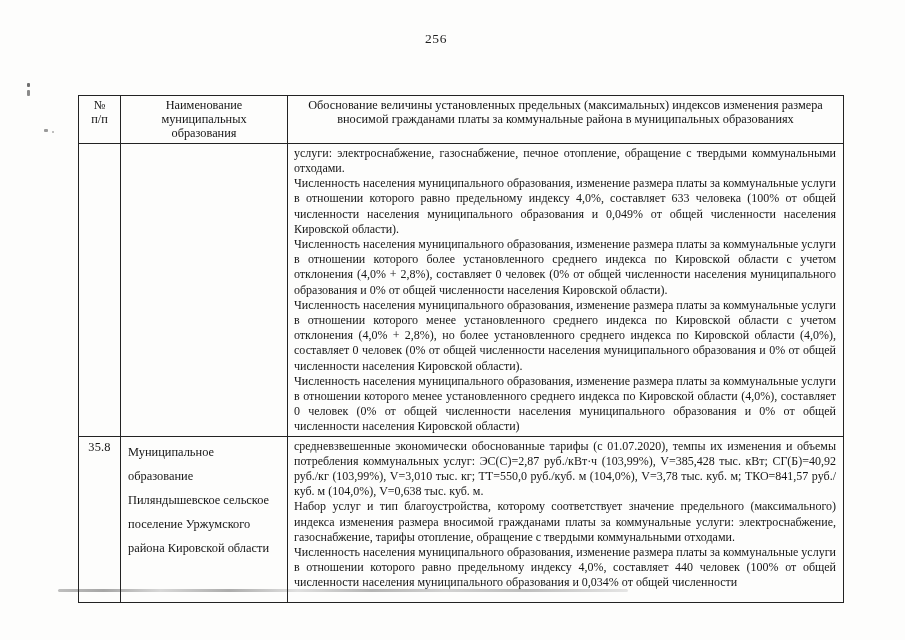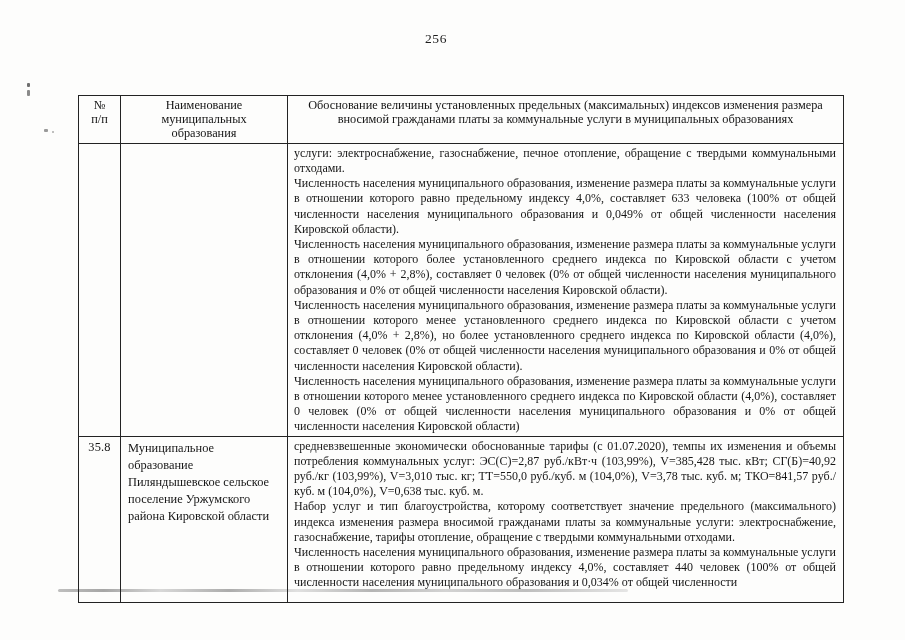--- a/index.html
+++ b/index.html
@@ -49,21 +49,21 @@
   tr.r-0 { height: 280px; padding-left: 32px; }
   tr.r-1 { height: 166px; }
   td.num-cell {
     text-align: center;
     font-size: 12.4px;
     padding-top: 3px;
     letter-spacing: 0.2px;
   }
   td.name-cell {
     font-size: 12.4px;
-    line-height: 17px;
+    line-height: 24px;
     padding: 3px 3px 2px 7px;
     white-space: pre-line;
   }
   td.just-cell {
     font-size: 12px;
     line-height: 15.2px;
     text-align: justify;
     padding: 2px 7px 1px 6px;
     overflow: hidden;
   }
@@ -111,21 +111,21 @@
     <col class="c-just">
   </colgroup>
   <thead>
     <tr class="r-head">
       <th>№
 п/п</th>
       <th>Наименование
 муниципальных
 образования</th>
       <th>Обоснование величины установленных предельных (максимальных)  индексов изменения размера
-вносимой гражданами платы за коммунальные услуги в муниципальных образованиях</th>
+вносимой гражданами платы за коммунальные района в муниципальных образованиях</th>
     </tr>
   </thead>
   <tbody>
     <tr class="r-0">
       <td class="num-cell"></td>
       <td class="name-cell"></td>
       <td class="just-cell">
           <p class="para">услуги: электроснабжение, газоснабжение, печное отопление, обращение с твердыми коммунальными отходами.</p>
           <p class="para">Численность населения муниципального образования, изменение размера платы за коммунальные услуги в отношении которого равно предельному индексу 4,0%, составляет 633 человека (100% от общей численности населения муниципального образования и 0,049% от общей численности населения Кировской области).</p>
           <p class="para">Численность населения муниципального образования, изменение размера платы за коммунальные услуги в отношении которого более установленного среднего индекса по Кировской области с учетом отклонения (4,0% + 2,8%), составляет 0 человек (0% от общей численности населения муниципального образования и 0% от общей численности населения Кировской области).</p>

